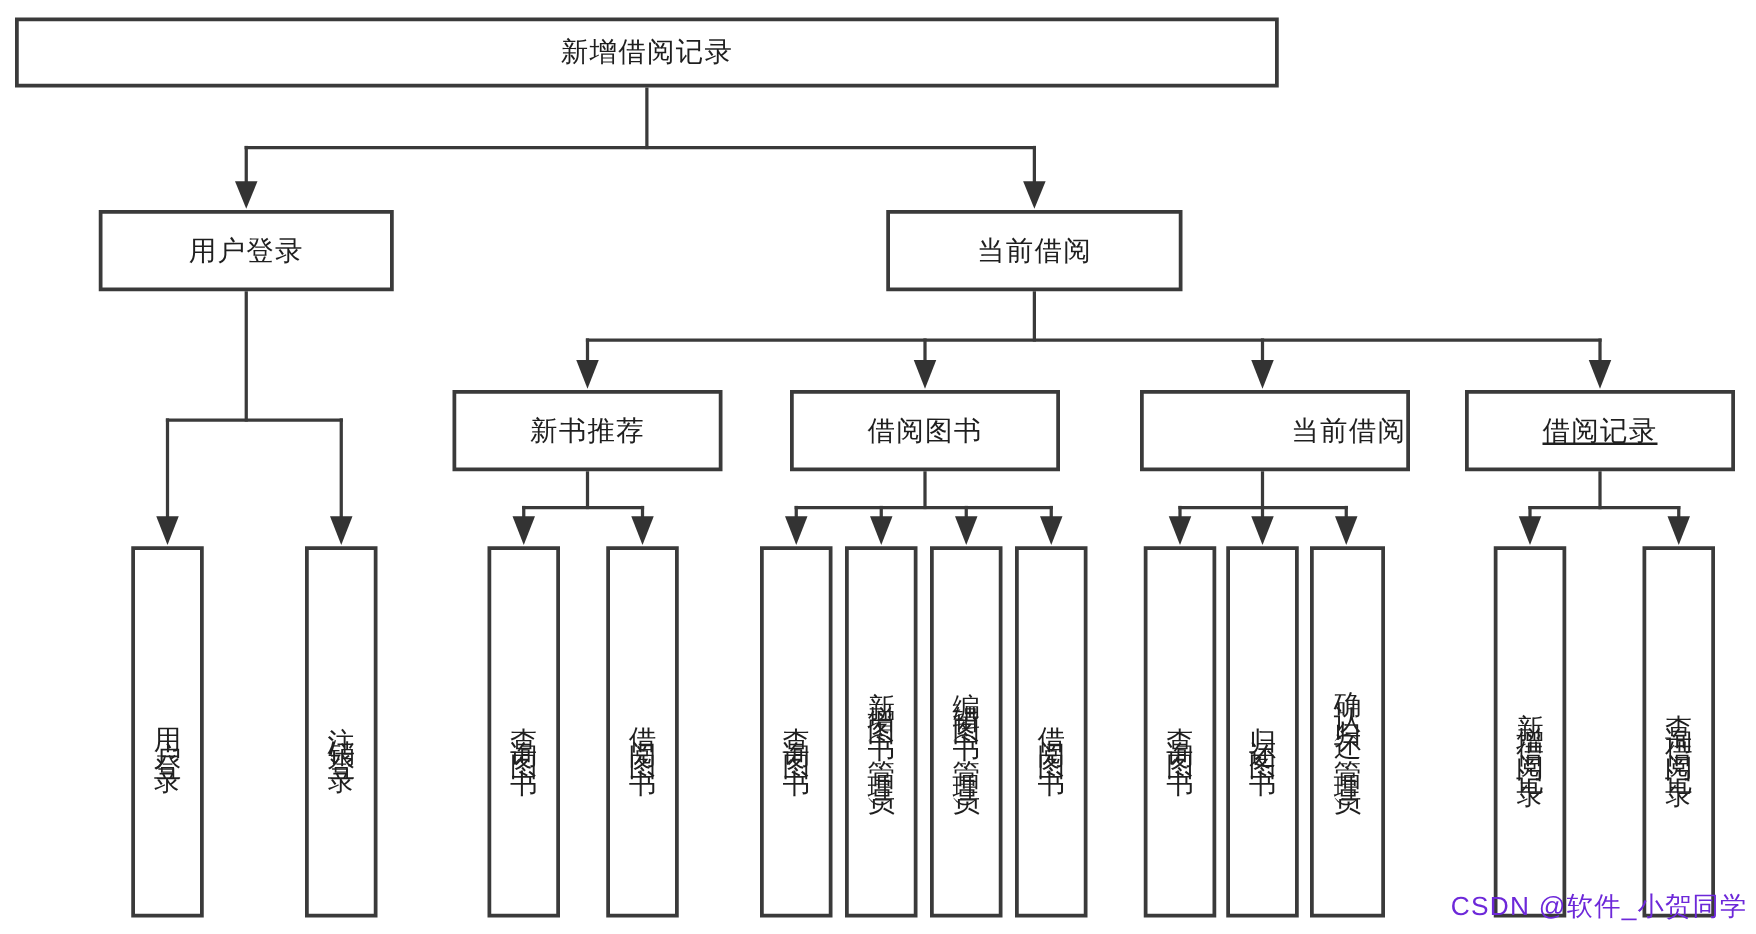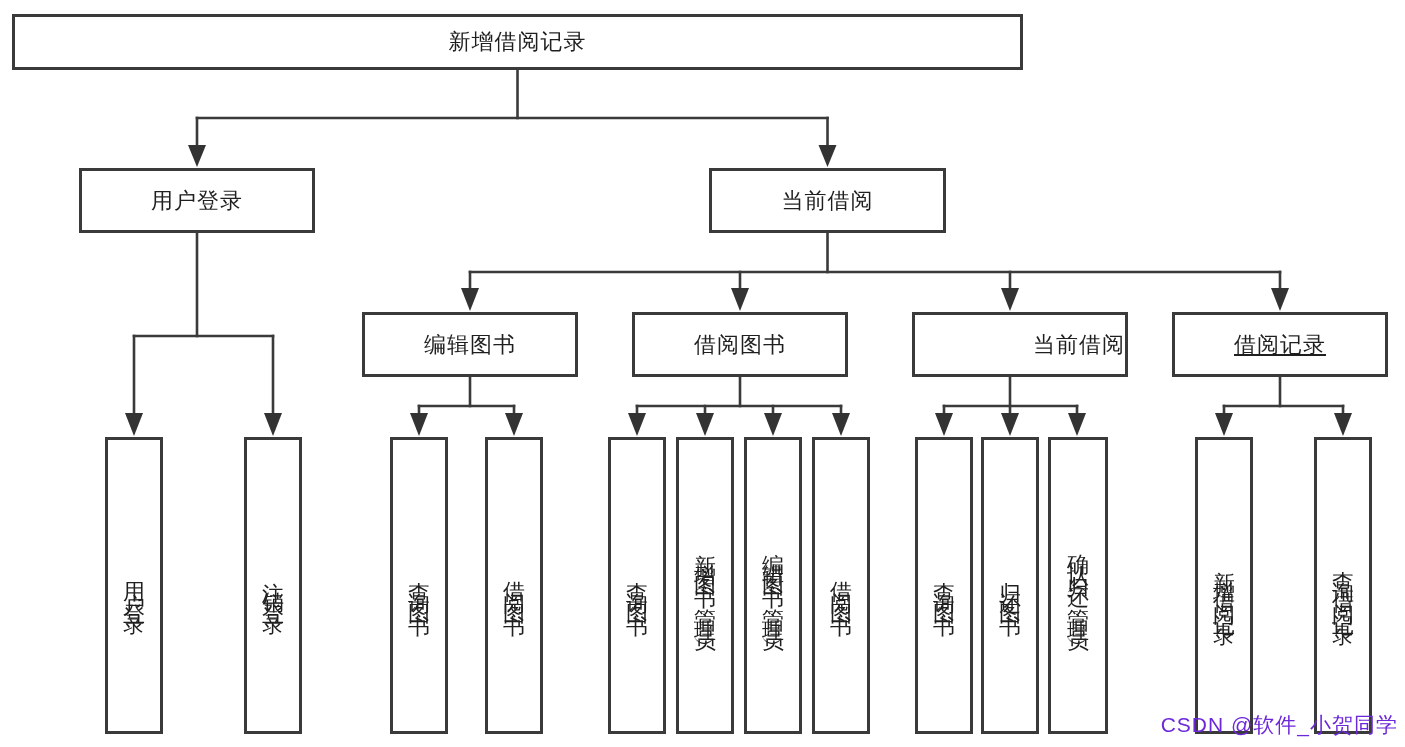--- a/index.html
+++ b/index.html
@@ -145,21 +145,21 @@
   </div>
 
   <div class="node hnode l2" style="left:79px;width:236px;">
     <span>用户登录</span>
   </div>
   <div class="node hnode l2" style="left:709px;width:237px;">
     <span>当前借阅</span>
   </div>
 
   <div class="node hnode l3" style="left:362px;">
-    <span>编辑图书</span>
+    <span>新书推荐</span>
   </div>
   <div class="node hnode l3" style="left:632px;">
     <span>借阅图书</span>
   </div>
   <div class="node hnode l3" style="left:912px;justify-content:flex-end;">
     <span>当前借阅</span>
   </div>
   <div class="node hnode l3" style="left:1172px;text-decoration:underline;">
     <span>借阅记录</span>
   </div>

